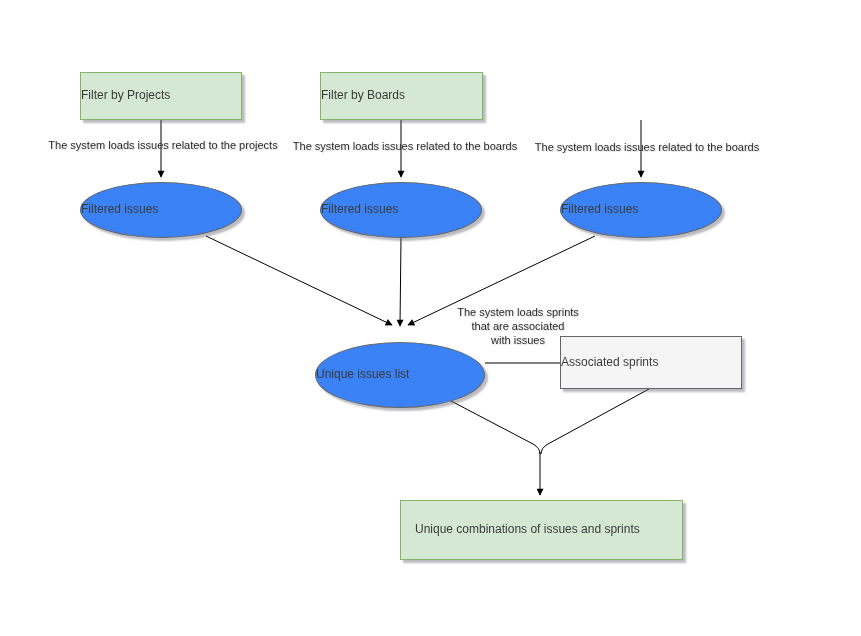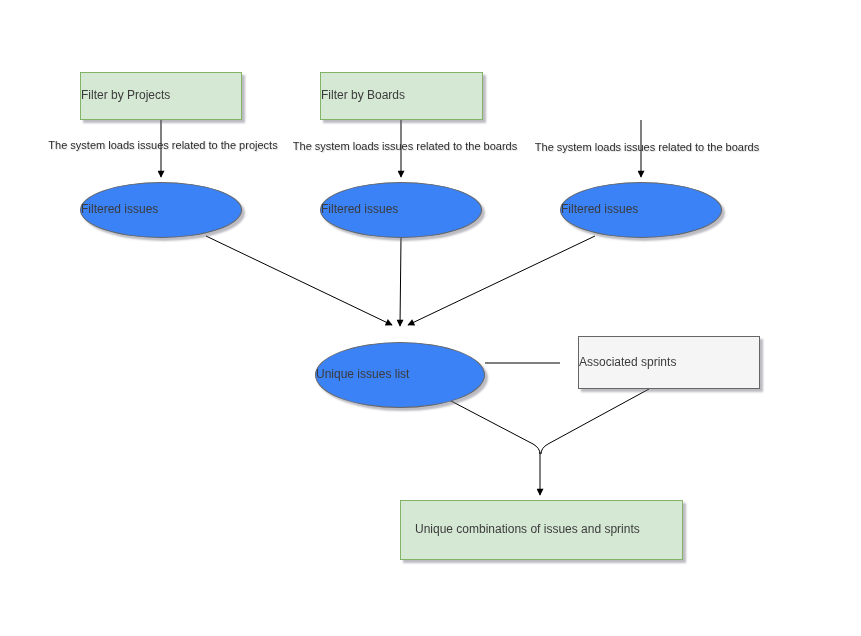--- a/index.html
+++ b/index.html
@@ -33,21 +33,20 @@
   }
   .rect-green {
     background: #d5e8d4;
     border: 1px solid #82b366;
     box-shadow: 3px 3px 2px rgba(104,104,118,0.45);
   }
   .rect-gray {
     background: #f5f5f5;
     border: 1px solid #666666;
     box-shadow: 3px 3px 2px rgba(104,104,118,0.45);
-    margin-left: 18px;
   }
   .ellipse {
     background: #3b82f6;
     border: 1px solid #666666;
     border-radius: 50%;
     box-shadow: 3px 3px 2px rgba(104,104,118,0.45);
   }
   .edge-label {
     position: absolute;
     font-size: 11px;
@@ -110,20 +109,25 @@
     <span>Filtered issues</span>
   </div>
   <div class="node ellipse" style="left:560px; top:182px; width:162px; height:56px;">
     <span>Filtered issues</span>
   </div>
 
   <div class="node ellipse" style="left:315px; top:342px; width:170px; height:66px;">
     <span>Unique issues list</span>
   </div>
 
+  <div class="edge-label-multiline" style="left:452px; top:305px; width:132px;">
+    <div>The system loads sprints</div>
+    <div>that are associated</div>
+    <div>with issues</div>
+  </div>
 
   <div class="node rect-gray" style="left:560px; top:336px; width:182px; height:53px;">
     <span>Associated sprints</span>
   </div>
 
   <div class="node rect-green" style="left:400px; top:500px; width:283px; height:60px; padding:12px 14px;">
     <span>Unique combinations of issues and sprints</span>
   </div>
 
 </div>

